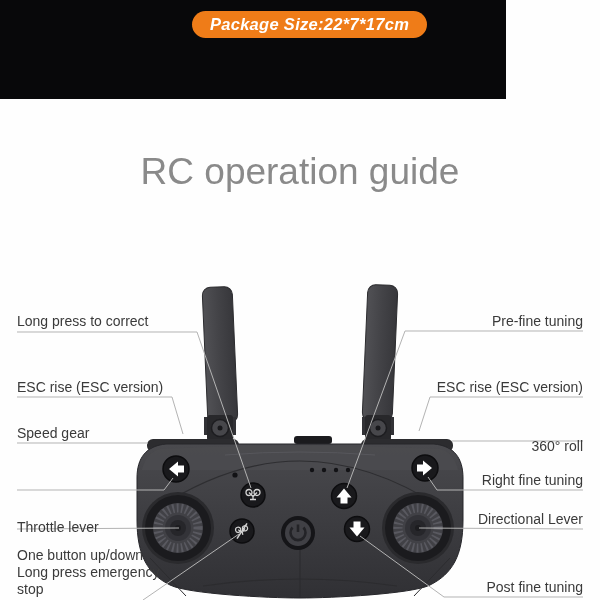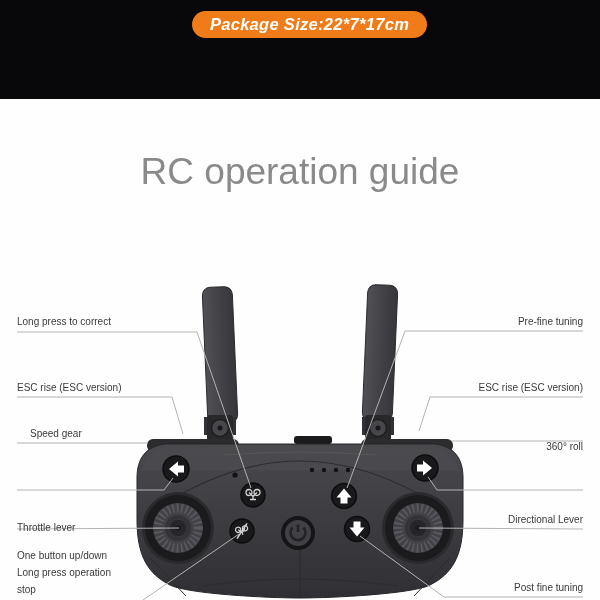--- a/index.html
+++ b/index.html
@@ -1,41 +1,41 @@
 <!DOCTYPE html>
 <html><head>
 <meta charset="utf-8">
 <style>
   html,body{margin:0;padding:0;background:#ddd;}
   .stage{
     position:relative;width:600px;height:600px;overflow:hidden;
     background:#fefefe;font-family:"Liberation Sans",sans-serif;
   }
   
-  .topbar{position:absolute;left:0;top:0;width:600px;height:99px;background:#08080a;}
+  .topbar{position:absolute;left:0;top:0;width:506px;height:99px;background:#08080a;}
   .badge{
     position:absolute;left:192px;top:11px;width:235px;height:27px;
     background:#ef7c18;border-radius:14px;
     display:flex;align-items:center;justify-content:center;
     color:#ffffff;font-size:16.5px;font-weight:700;font-style:italic;letter-spacing:.3px;
   }
   
   .title{
     position:absolute;left:0;top:151px;width:600px;text-align:center;
     font-size:37px;font-weight:400;color:#8a8a8a;letter-spacing:0px;
   }
   
   .art{position:absolute;left:0;top:0;width:600px;height:600px;}
   
   .callout{
-    position:absolute;font-size:10px;line-height:17px;color:#3a3a3a;white-space:pre-line;
+    position:absolute;font-size:14px;line-height:17px;color:#3a3a3a;white-space:pre-line;
   }
   .callout.left{left:17px;text-align:left;}
   .callout.right{right:17px;text-align:center;}
-  .c-l1{top:313px;} .c-l2{top:379px;} .c-l3{top:425px;margin-left:13px;}
+  .c-l1{top:313px;} .c-l2{top:379px;} .c-l3{top:425px;}
   .c-l4{top:472px;} .c-l5{top:511px;margin-top:8px;} .c-l6{top:547px;}
   .c-r1{top:313px;} .c-r2{top:379px;} .c-r3{top:438px;}
   .c-r4{top:472px;} .c-r5{top:511px;} .c-r6{top:579px;}
 </style>
 </head>
 <body>
 
 <div class="stage">
 
   <div class="topbar">
@@ -181,22 +181,23 @@
       <polyline points="583,529 419,528"></polyline>
       <polyline points="583,597 444,597 360,536"></polyline>
     </g>
   </svg>
 
   <div class="callout left c-l1">Long press to correct</div>
   <div class="callout left c-l2">ESC rise (ESC version)</div>
   <div class="callout left c-l3">Speed gear</div>
   <div class="callout left c-l5">Throttle lever</div>
   <div class="callout left c-l6">One button up/down
-Long press operation
+Long press emergency
 stop</div>
 
   <div class="callout right c-r1">Pre-fine tuning</div>
   <div class="callout right c-r2">ESC rise (ESC version)</div>
   <div class="callout right c-r3">360° roll</div>
+  <div class="callout right c-r4">Right fine tuning</div>
   <div class="callout right c-r6">Post fine tuning</div>
   <div class="callout right c-r5">Directional Lever</div>
 
 </div>
 
 </body></html>

